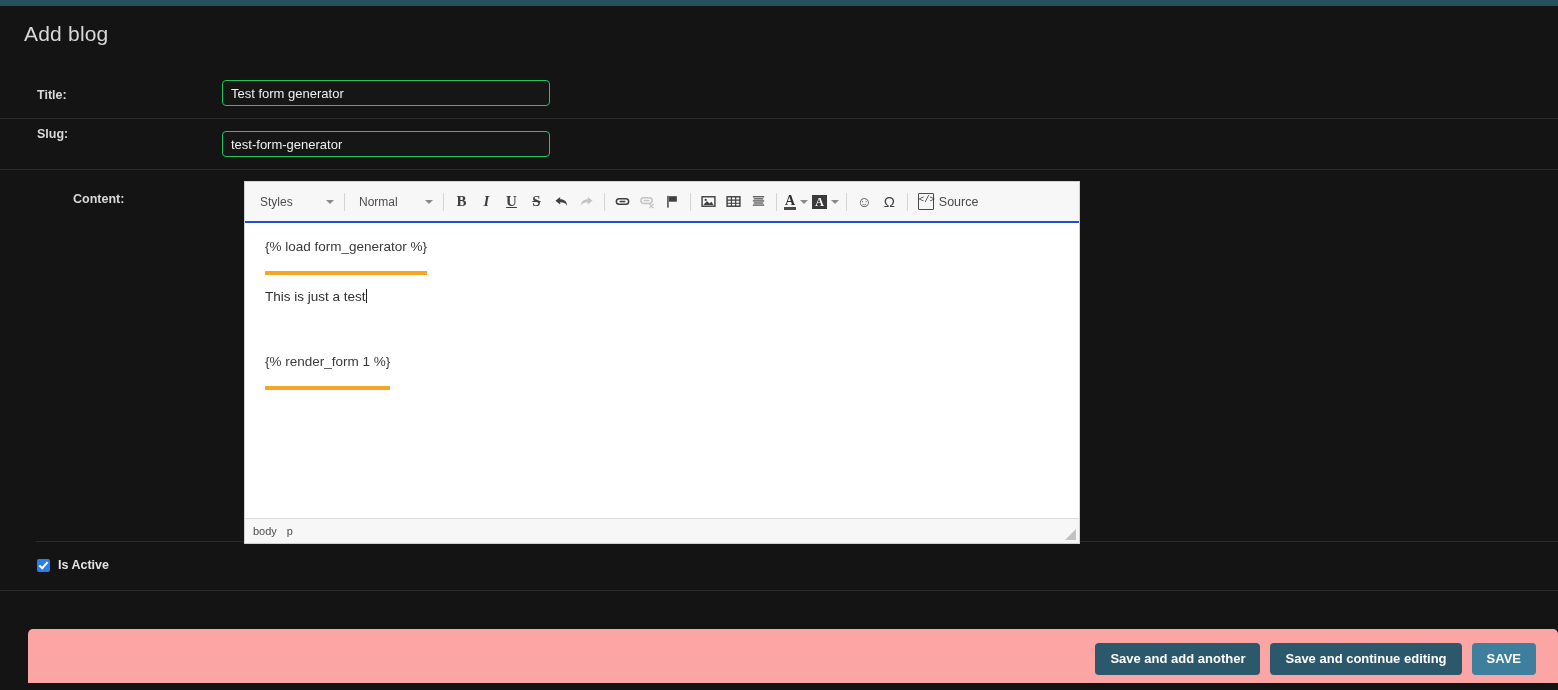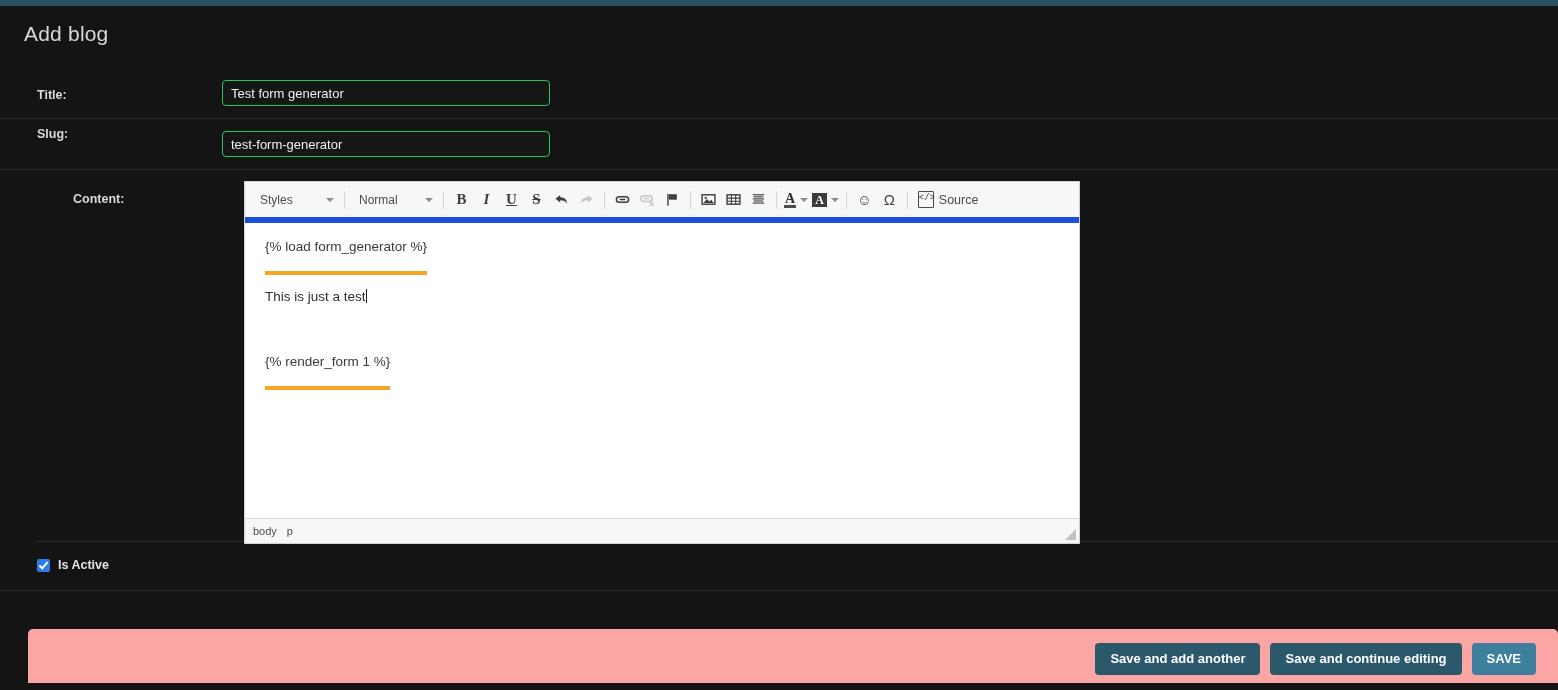--- a/index.html
+++ b/index.html
@@ -93,21 +93,21 @@
     height: 363px;
     background: #ffffff;
     border: 1px solid #d1d1d1;
     box-sizing: border-box;
     display: flex;
     flex-direction: column;
   }
   .editor-toolbar {
     height: 41px;
     background: #f7f7f7;
-    border-bottom: 6px solid #1d4ed8;
+    border-bottom: 2px solid #1d4ed8;
     display: flex;
     align-items: center;
     padding: 4px 6px;
     box-sizing: border-box;
     flex: 0 0 auto;
   }
   .tb-combo {
     display: flex;
     align-items: center;
     height: 26px;

